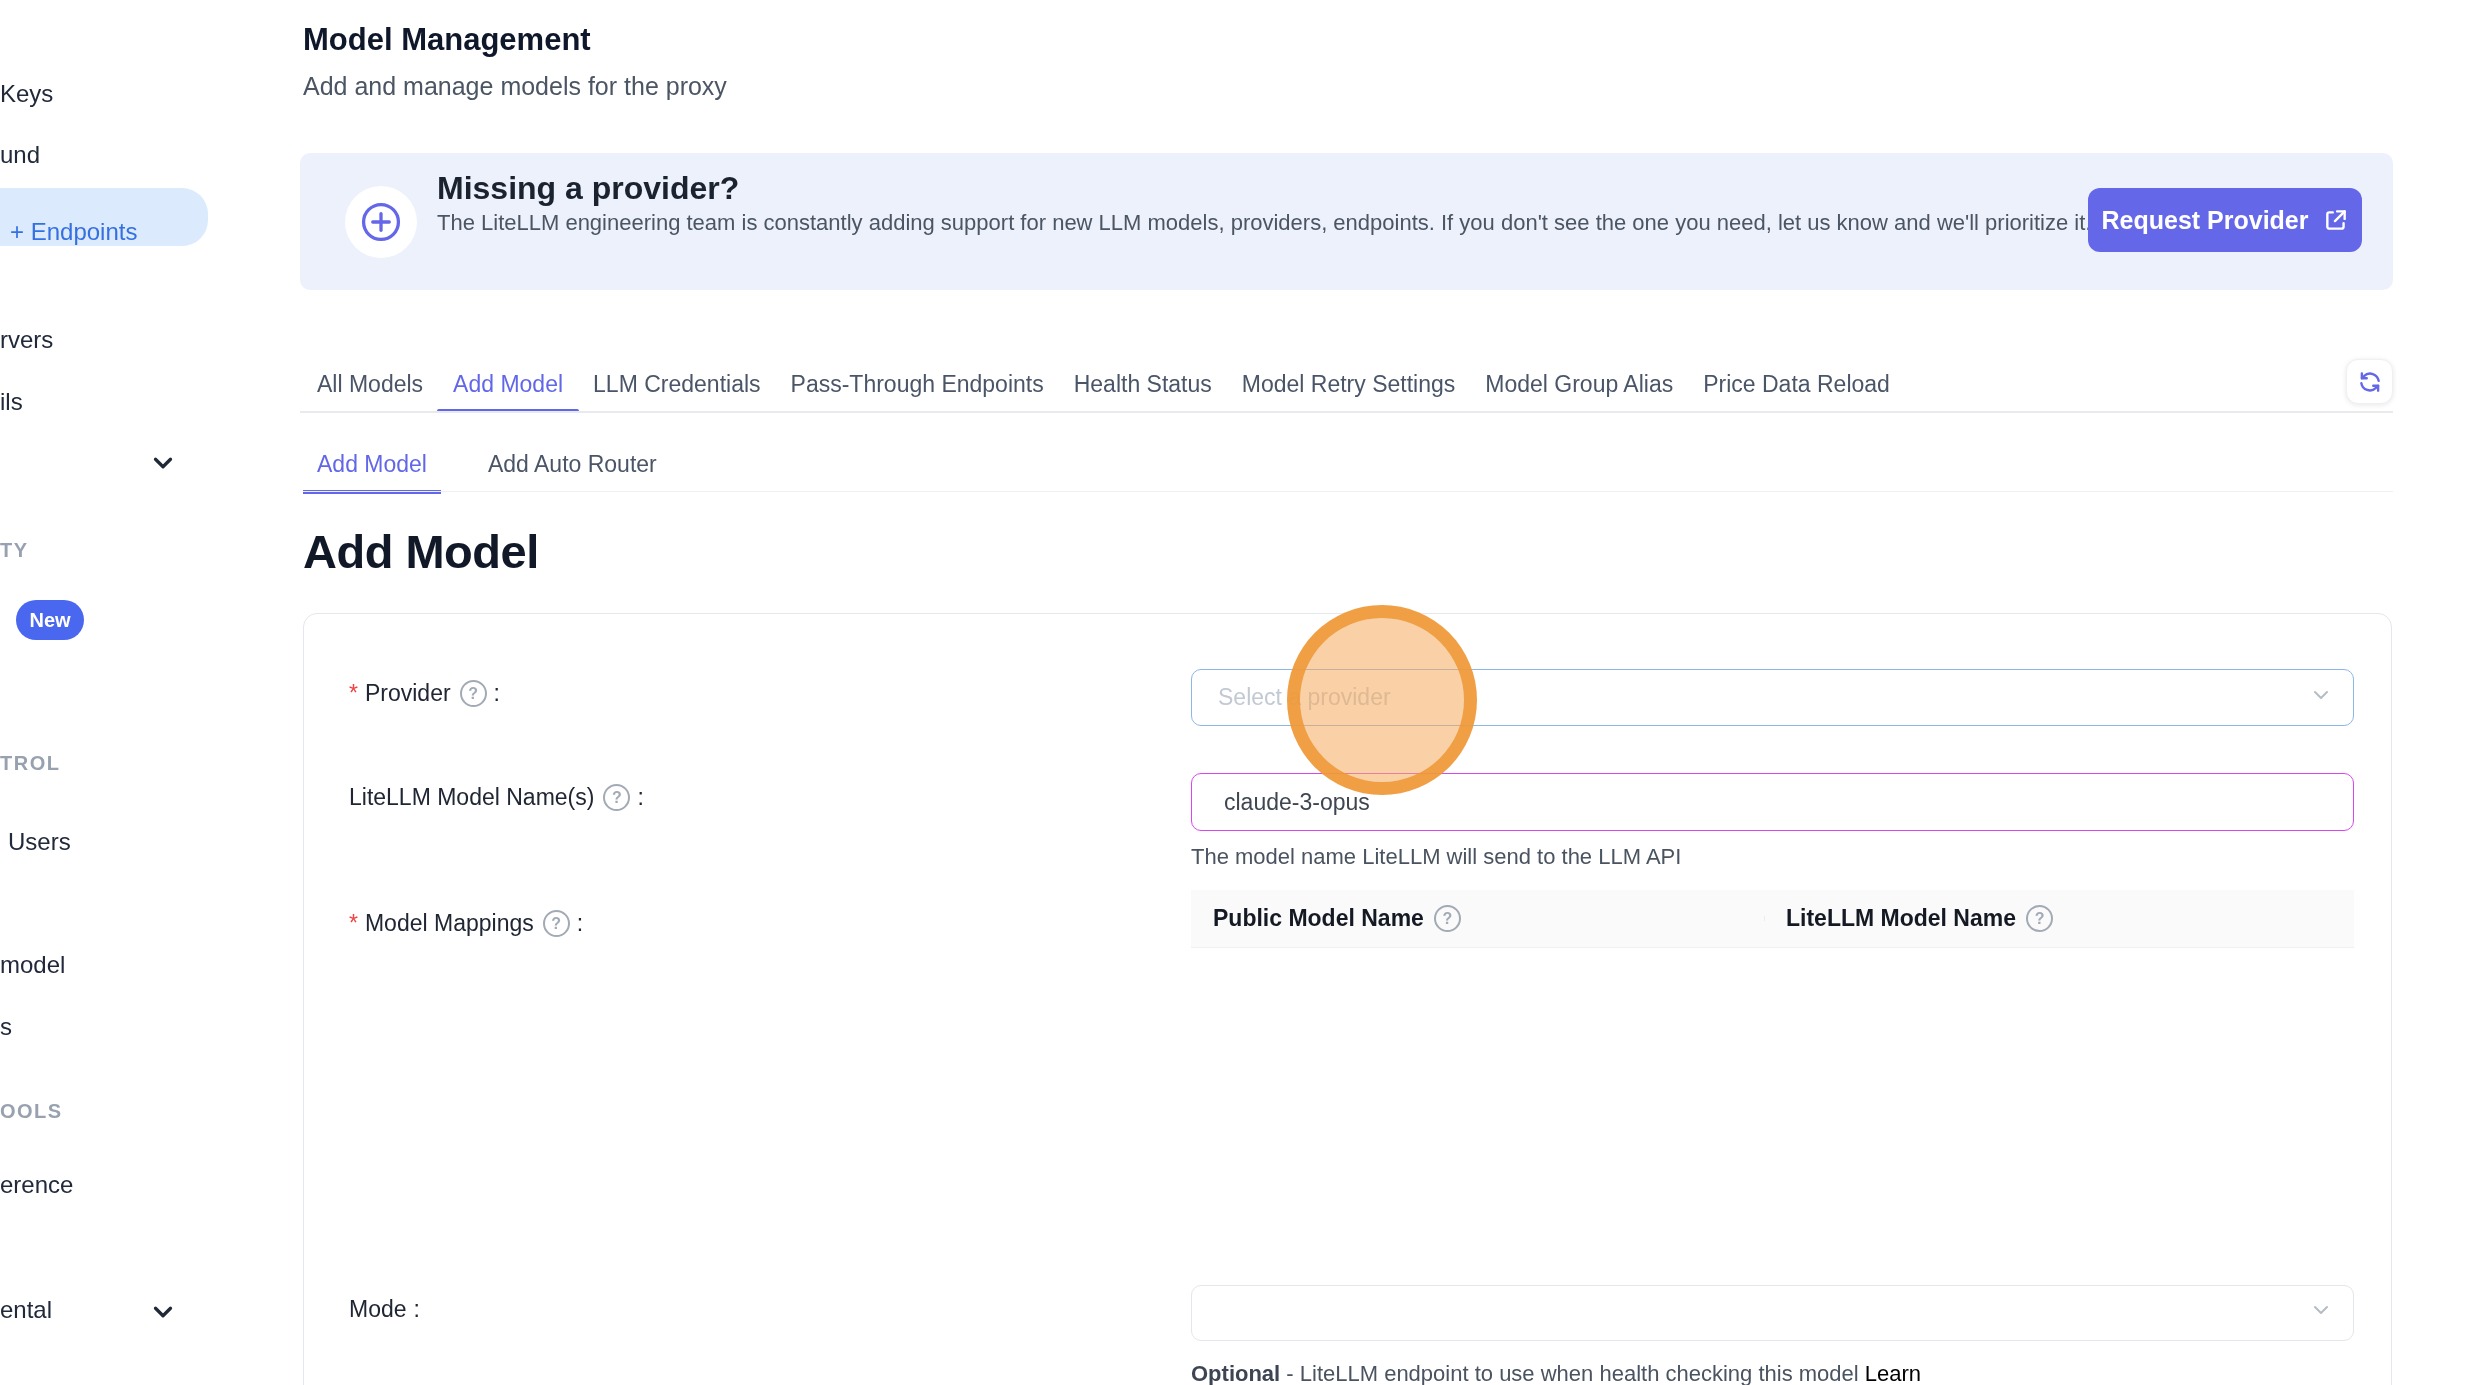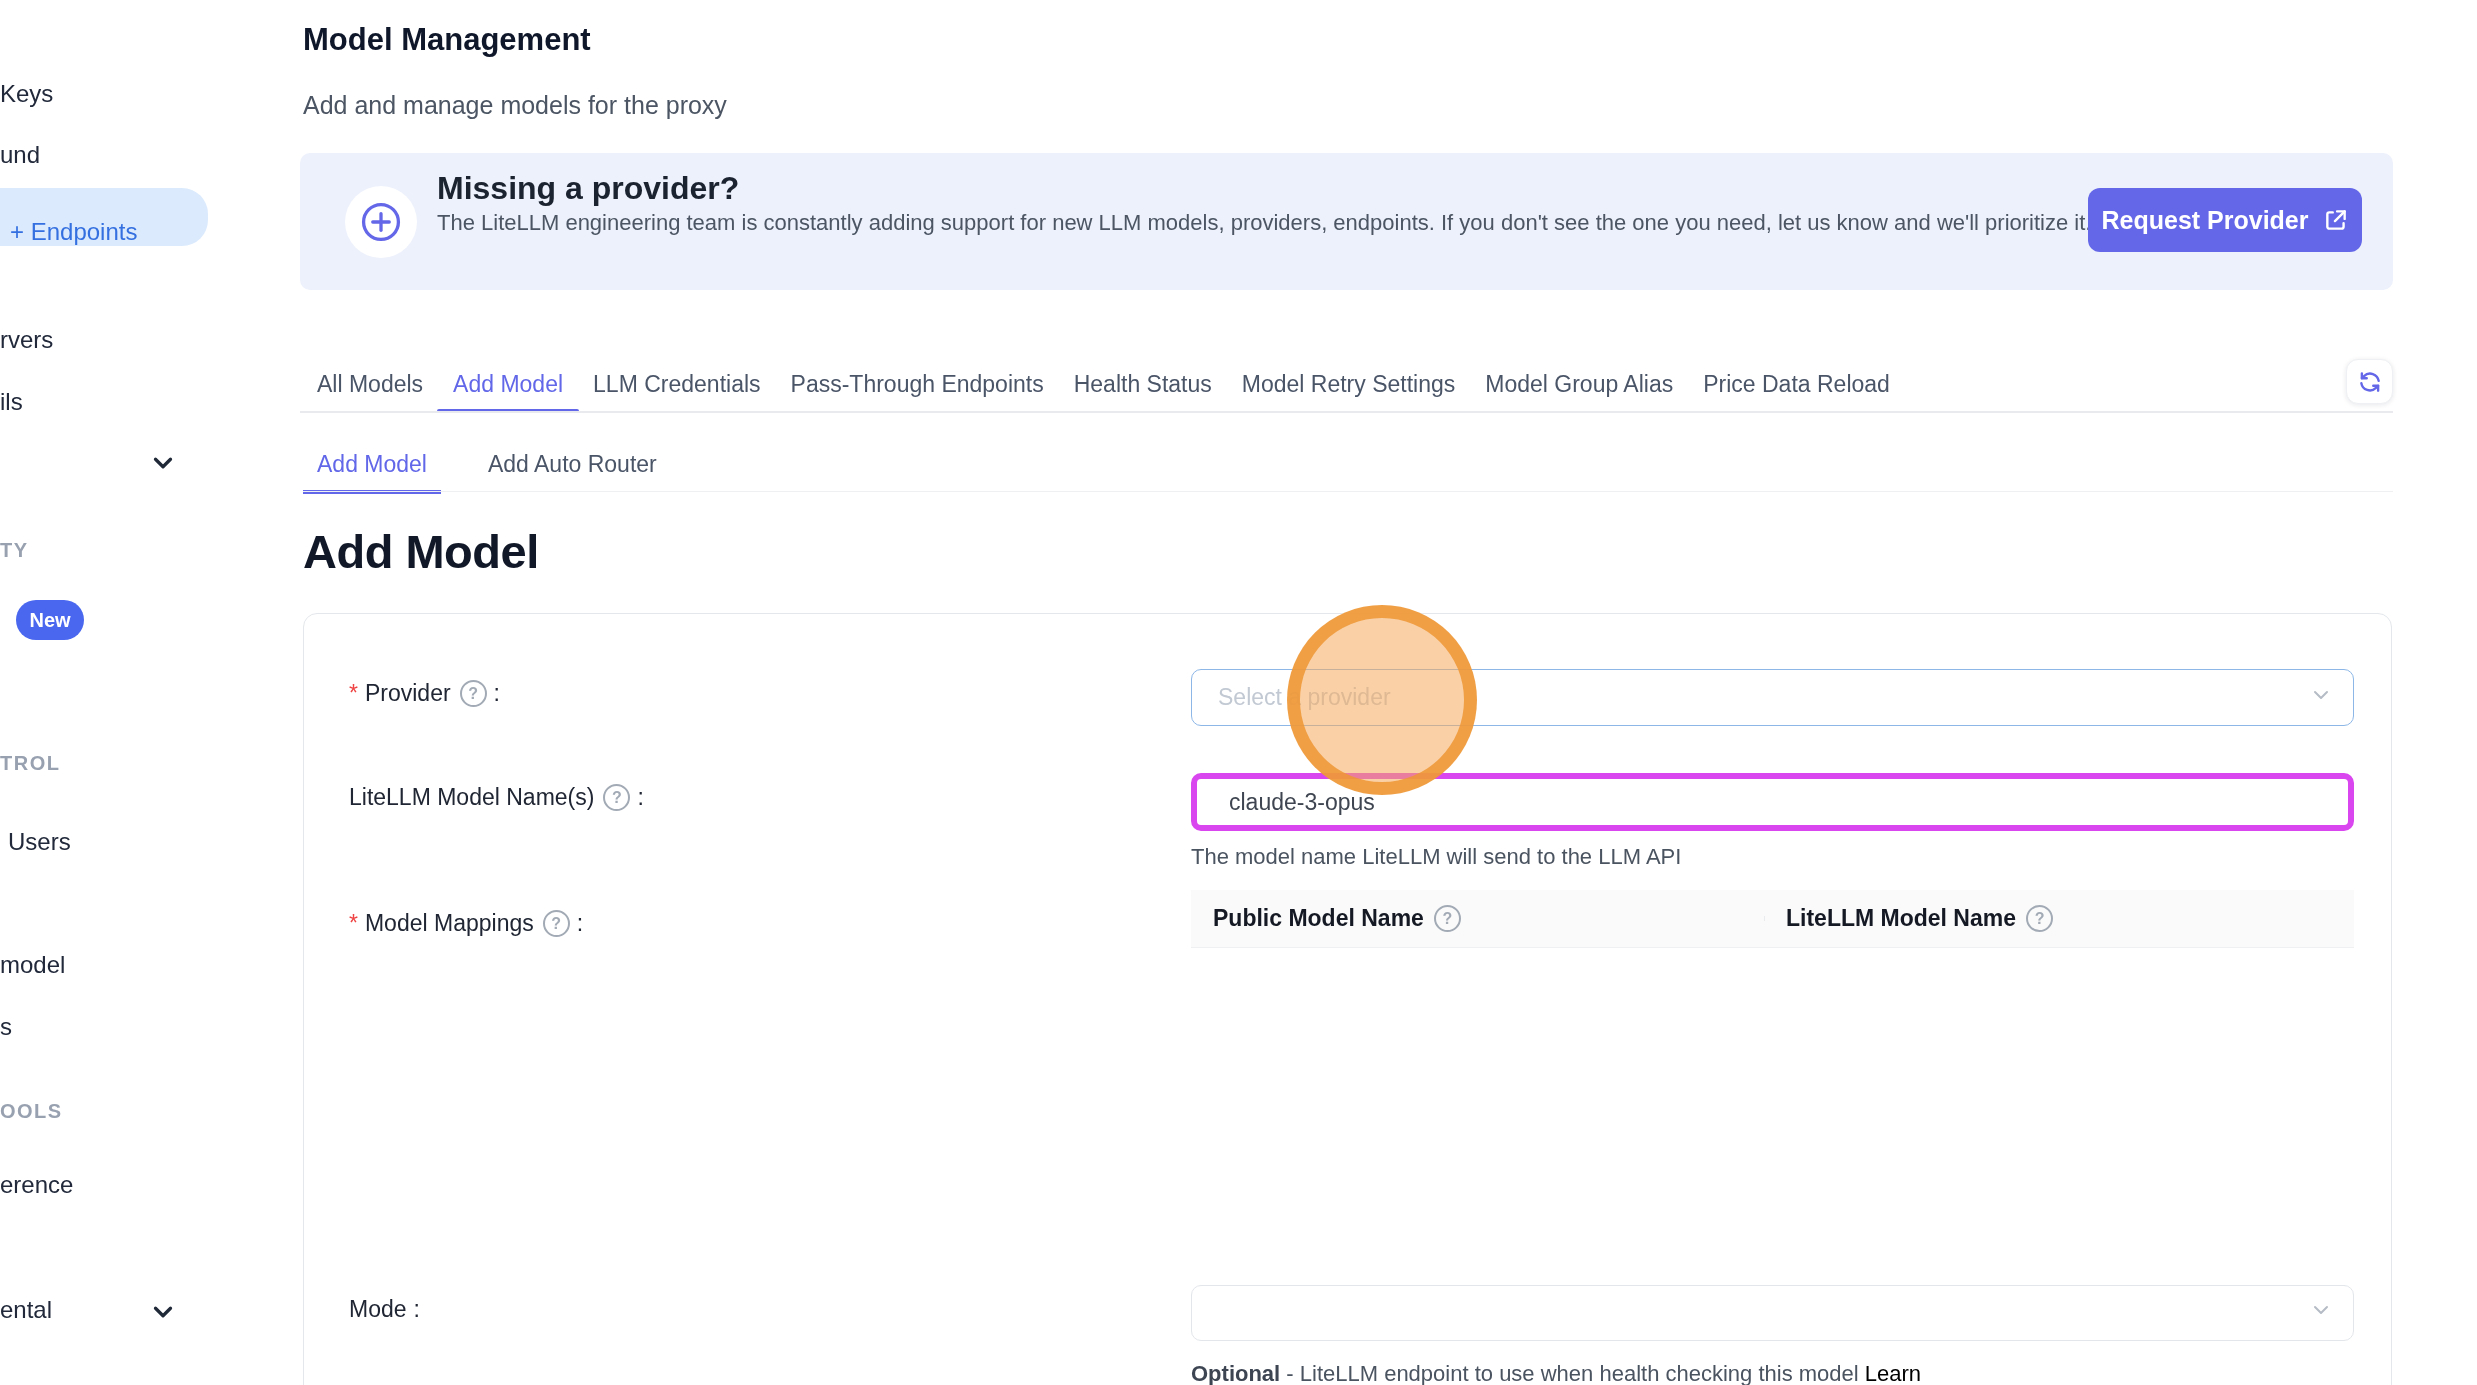--- a/index.html
+++ b/index.html
@@ -23,21 +23,21 @@
   .sb-new {
     position:absolute; left:16px; top:600px; width:68px; height:40px;
     background:#4a68ef; color:#fff; font-size:20px; font-weight:700;
     border-radius:20px; display:flex; align-items:center; justify-content:center;
   }
   .sb-chevron { position:absolute; width:30px; height:30px; cursor:pointer; }
   .sb-chevron svg { width:30px; height:30px; stroke:#1f2937; stroke-width:2.6; fill:none; stroke-linecap:round; stroke-linejoin:round; }
 
   
   .page-title { left:303px; top:22px; font-size:31px; font-weight:700; color:#0f172a; }
-  .page-subtitle { left:303px; top:72px; font-size:25px; color:#4b5563;margin-top:19px; }
+  .page-subtitle { left:303px; top:72px; font-size:25px; color:#4b5563; }
 
   
   .banner {
     left:300px; top:153px; width:2093px; height:137px;
     background:#edf1fb; border-radius:10px;
   }
   .banner-icon-circle {
     position:absolute; left:45px; top:33px; width:72px; height:72px;
     background:#ffffff; border-radius:50%;
     display:flex; align-items:center; justify-content:center;
@@ -90,21 +90,21 @@
     position:absolute; left:887px; width:1163px; background:#fff;
     border-radius:10px; display:flex; align-items:center;
     font-size:23px; padding:0 26px; cursor:pointer;
   }
   .select-provider { top:55px; height:57px; border:1.5px solid #8db7e7; }
   .placeholder { color:#c2c9d3; }
   .value { color:#3f4651; }
   .chev { position:absolute; right:20px; top:50%; transform:translateY(-50%); }
   .chev svg { width:24px; height:24px; stroke:#b6bcc5; stroke-width:2; fill:none; stroke-linecap:round; stroke-linejoin:round; }
 
-  .input-modelname { top:159px; height:58px; border:6px solid #d946ef; cursor:text;padding-left:32px; }
+  .input-modelname { top:159px; height:58px; border:1px solid #d946ef; cursor:text;padding-left:32px; }
   .helper { position:absolute; left:887px; font-size:22px; color:#4a5360; }
   .helper-1 { top:230px; }
 
   .map-table { position:absolute; left:887px; top:276px; width:1163px; }
   .map-head { display:flex; height:58px; background:#fafafa; border-bottom:1px solid #eef0f2; align-items:center; }
   .map-col { font-size:23px; font-weight:700; color:#141923; display:flex; align-items:center; gap:10px; padding-left:22px; }
   .map-col1 { width:573px; }
   .map-col2 { flex:1; position:relative; }
   .map-col2::before { content:""; position:absolute; left:0; top:11px; bottom:11px; width:1px; background:#e9ebee; }
   .map-body { height:273px; border-bottom:1px solid #eef0f2; display:flex; flex-direction:column; align-items:center; justify-content:center; gap:14px; }

